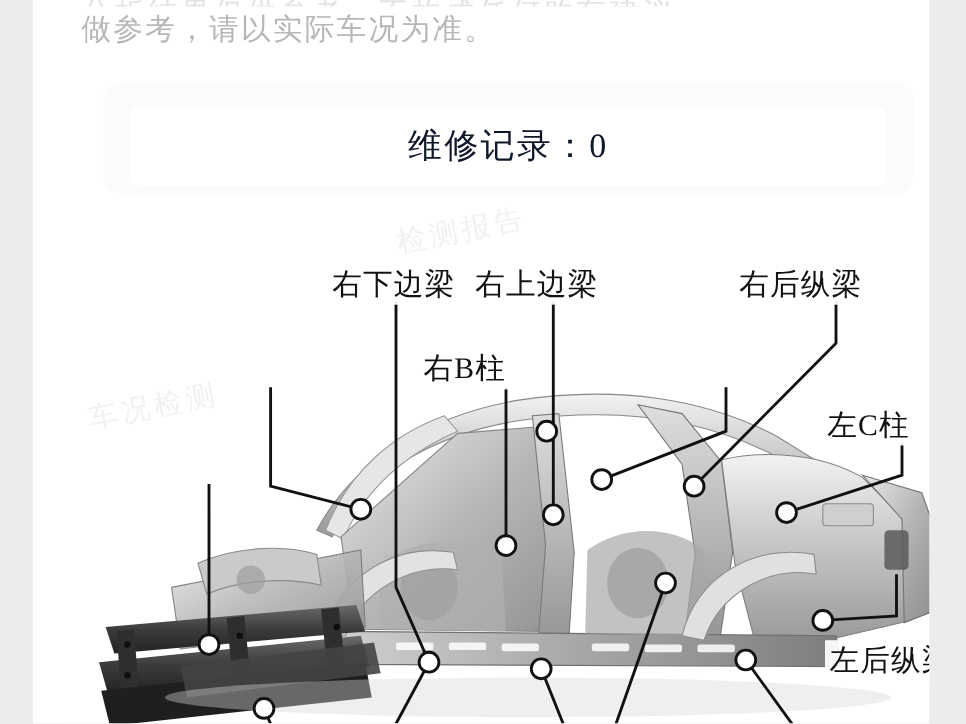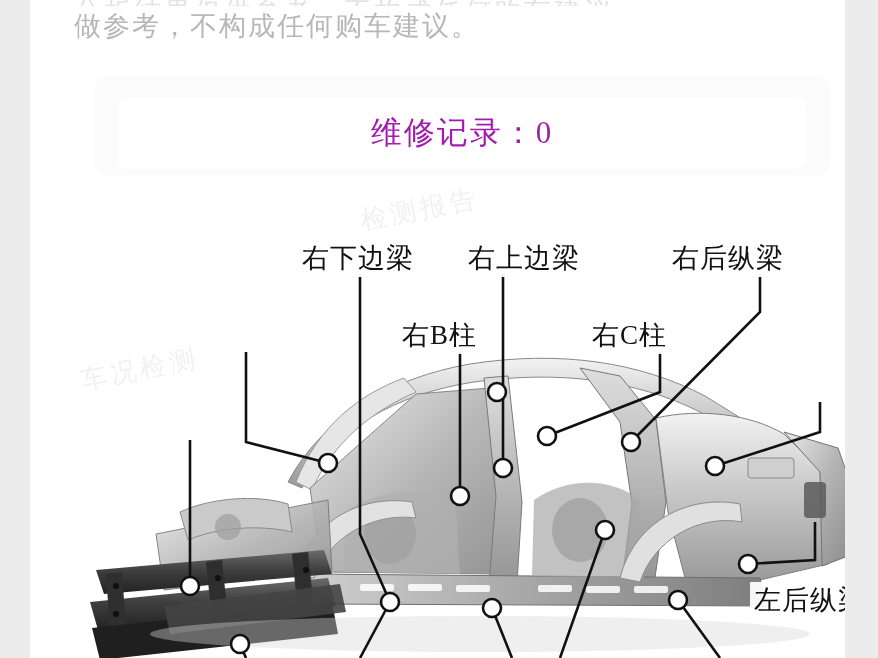--- a/index.html
+++ b/index.html
@@ -75,21 +75,21 @@
     left: 24px; top: 21px;
     width: 688px; height: 72px;
     background: #ffffff;
     border-radius: 10px;
     display: flex;
     align-items: center;
     justify-content: center;
   }
   #record-title {
     font-size: 31px;
-    color: #a21caf;
+    color: #0f172a;
     letter-spacing: 2px;
     white-space: nowrap;
   }
 
   
   #diagram {
     position: absolute;
     left: 30px; top: 182px;
     width: 815px; height: 476px;
     overflow: hidden;
@@ -123,21 +123,21 @@
 </style>
 </head>
 <body>
 
 <div id="screen">
 
   <div id="page-sheet">
 
     <div class="clipped-line">分析结果仅供参考，不构成任何购车建议，</div>
 
-    <div class="disclaimer">做参考，不构成任何购车建议。</div>
+    <div class="disclaimer">做参考，请以实际车况为准。</div>
 
     <div id="record-card">
       <div id="record-inner">
         <span id="record-title">维修记录：0</span>
       </div>
     </div>
 
     <div id="diagram">
 
       <div class="watermark" style="left:300px; top:10px;">检测报告</div>
@@ -279,29 +279,29 @@
           <circle cx="180" cy="462" r="9" fill="#ffffff" stroke="#111" stroke-width="2.6"></circle>
           <circle cx="330" cy="420" r="9" fill="#ffffff" stroke="#111" stroke-width="2.6"></circle>
           <circle cx="432" cy="426" r="9" fill="#ffffff" stroke="#111" stroke-width="2.6"></circle>
           <circle cx="545" cy="348" r="9" fill="#ffffff" stroke="#111" stroke-width="2.6"></circle>
           <circle cx="618" cy="418" r="9" fill="#ffffff" stroke="#111" stroke-width="2.6"></circle>
         </g>
       </svg>
 
       <div class="lbl" style="left:238px; top:58px;">右下边梁</div>
 
-      <div class="lbl" style="left:404px; top:58px;">右上边梁</div>
+      <div class="lbl" style="left:368px; top:58px;">右上边梁</div>
 
       <div class="lbl" style="left:608px; top:58px;text-align:center;">右后纵梁</div>
 
 
-      <div class="lbl" style="left:338px; top:135px;text-align:right;">右B柱</div>
-
-      <div class="lbl" style="left:528px; top:135px;">右C柱</div>
-
+      <div class="lbl" style="left:321px; top:135px;text-align:right;">右B柱</div>
+
+
+      <div class="lbl" style="left:688px; top:186px;">左C柱</div>
 
 
       <div class="lbl" style="left:690px; top:400px;">左后纵梁</div>
 
     </div>
 
   </div>
 
   <div id="gutter-left"></div>
   <div id="gutter-right"></div>

